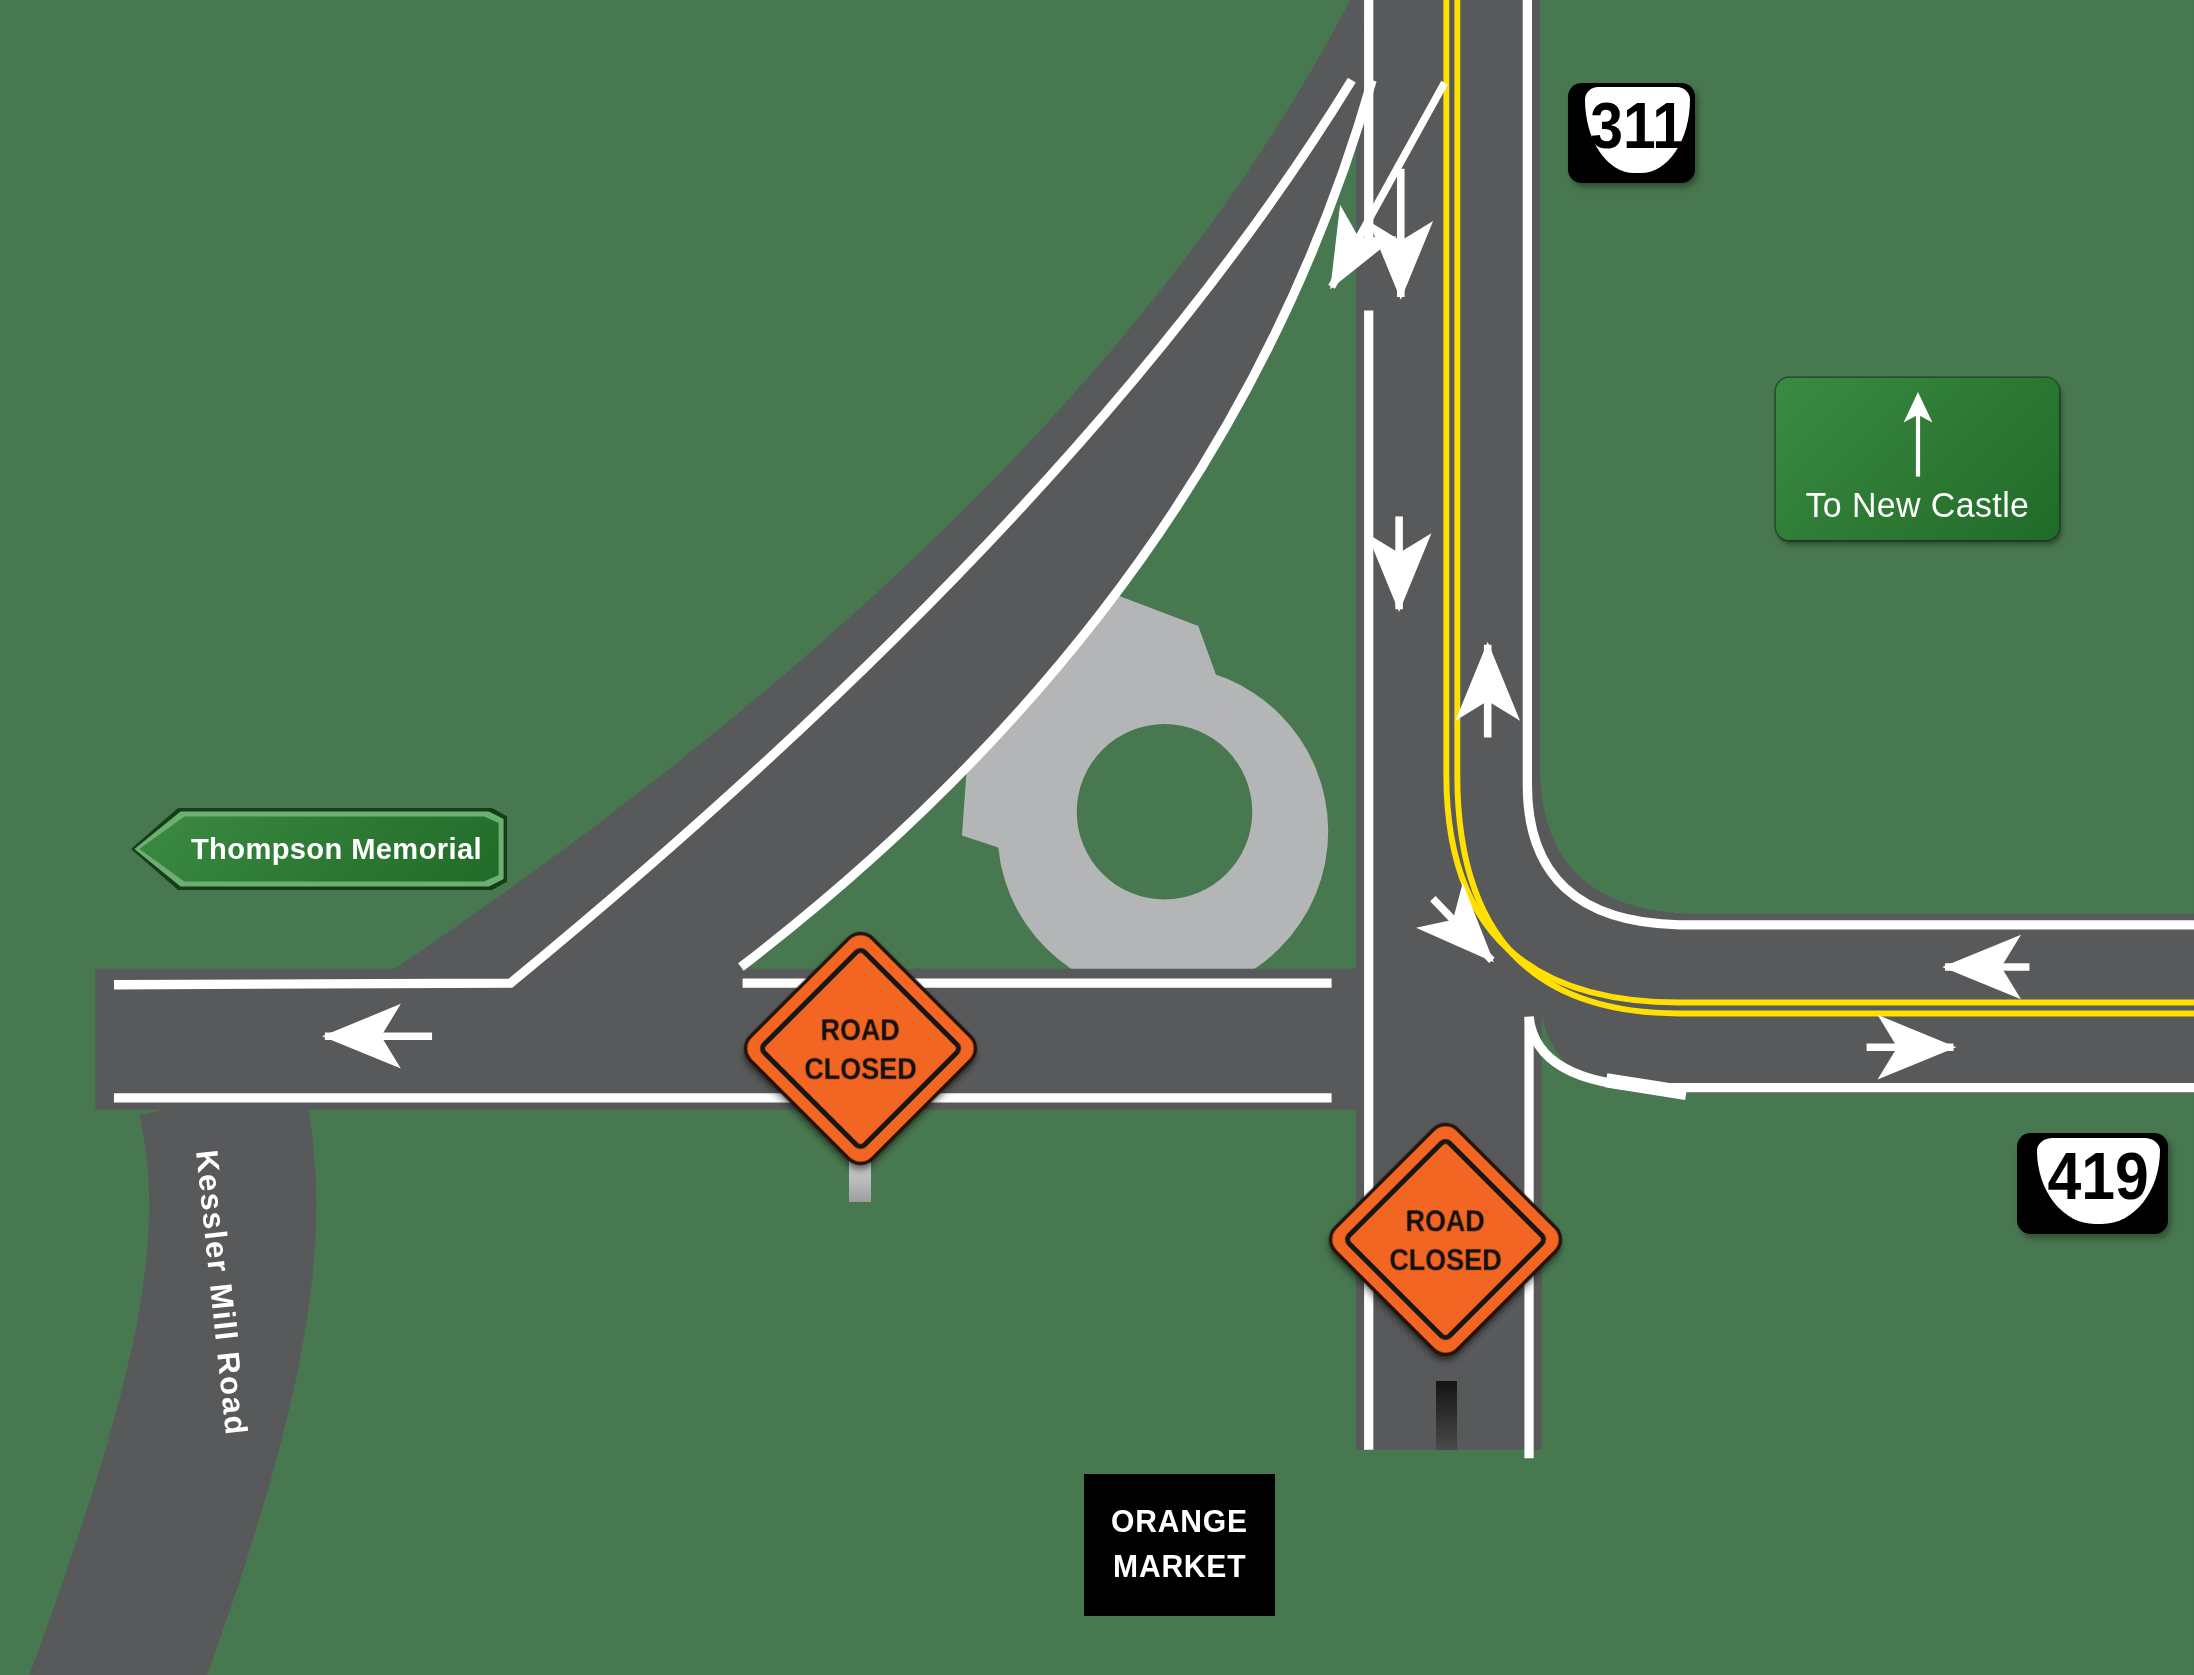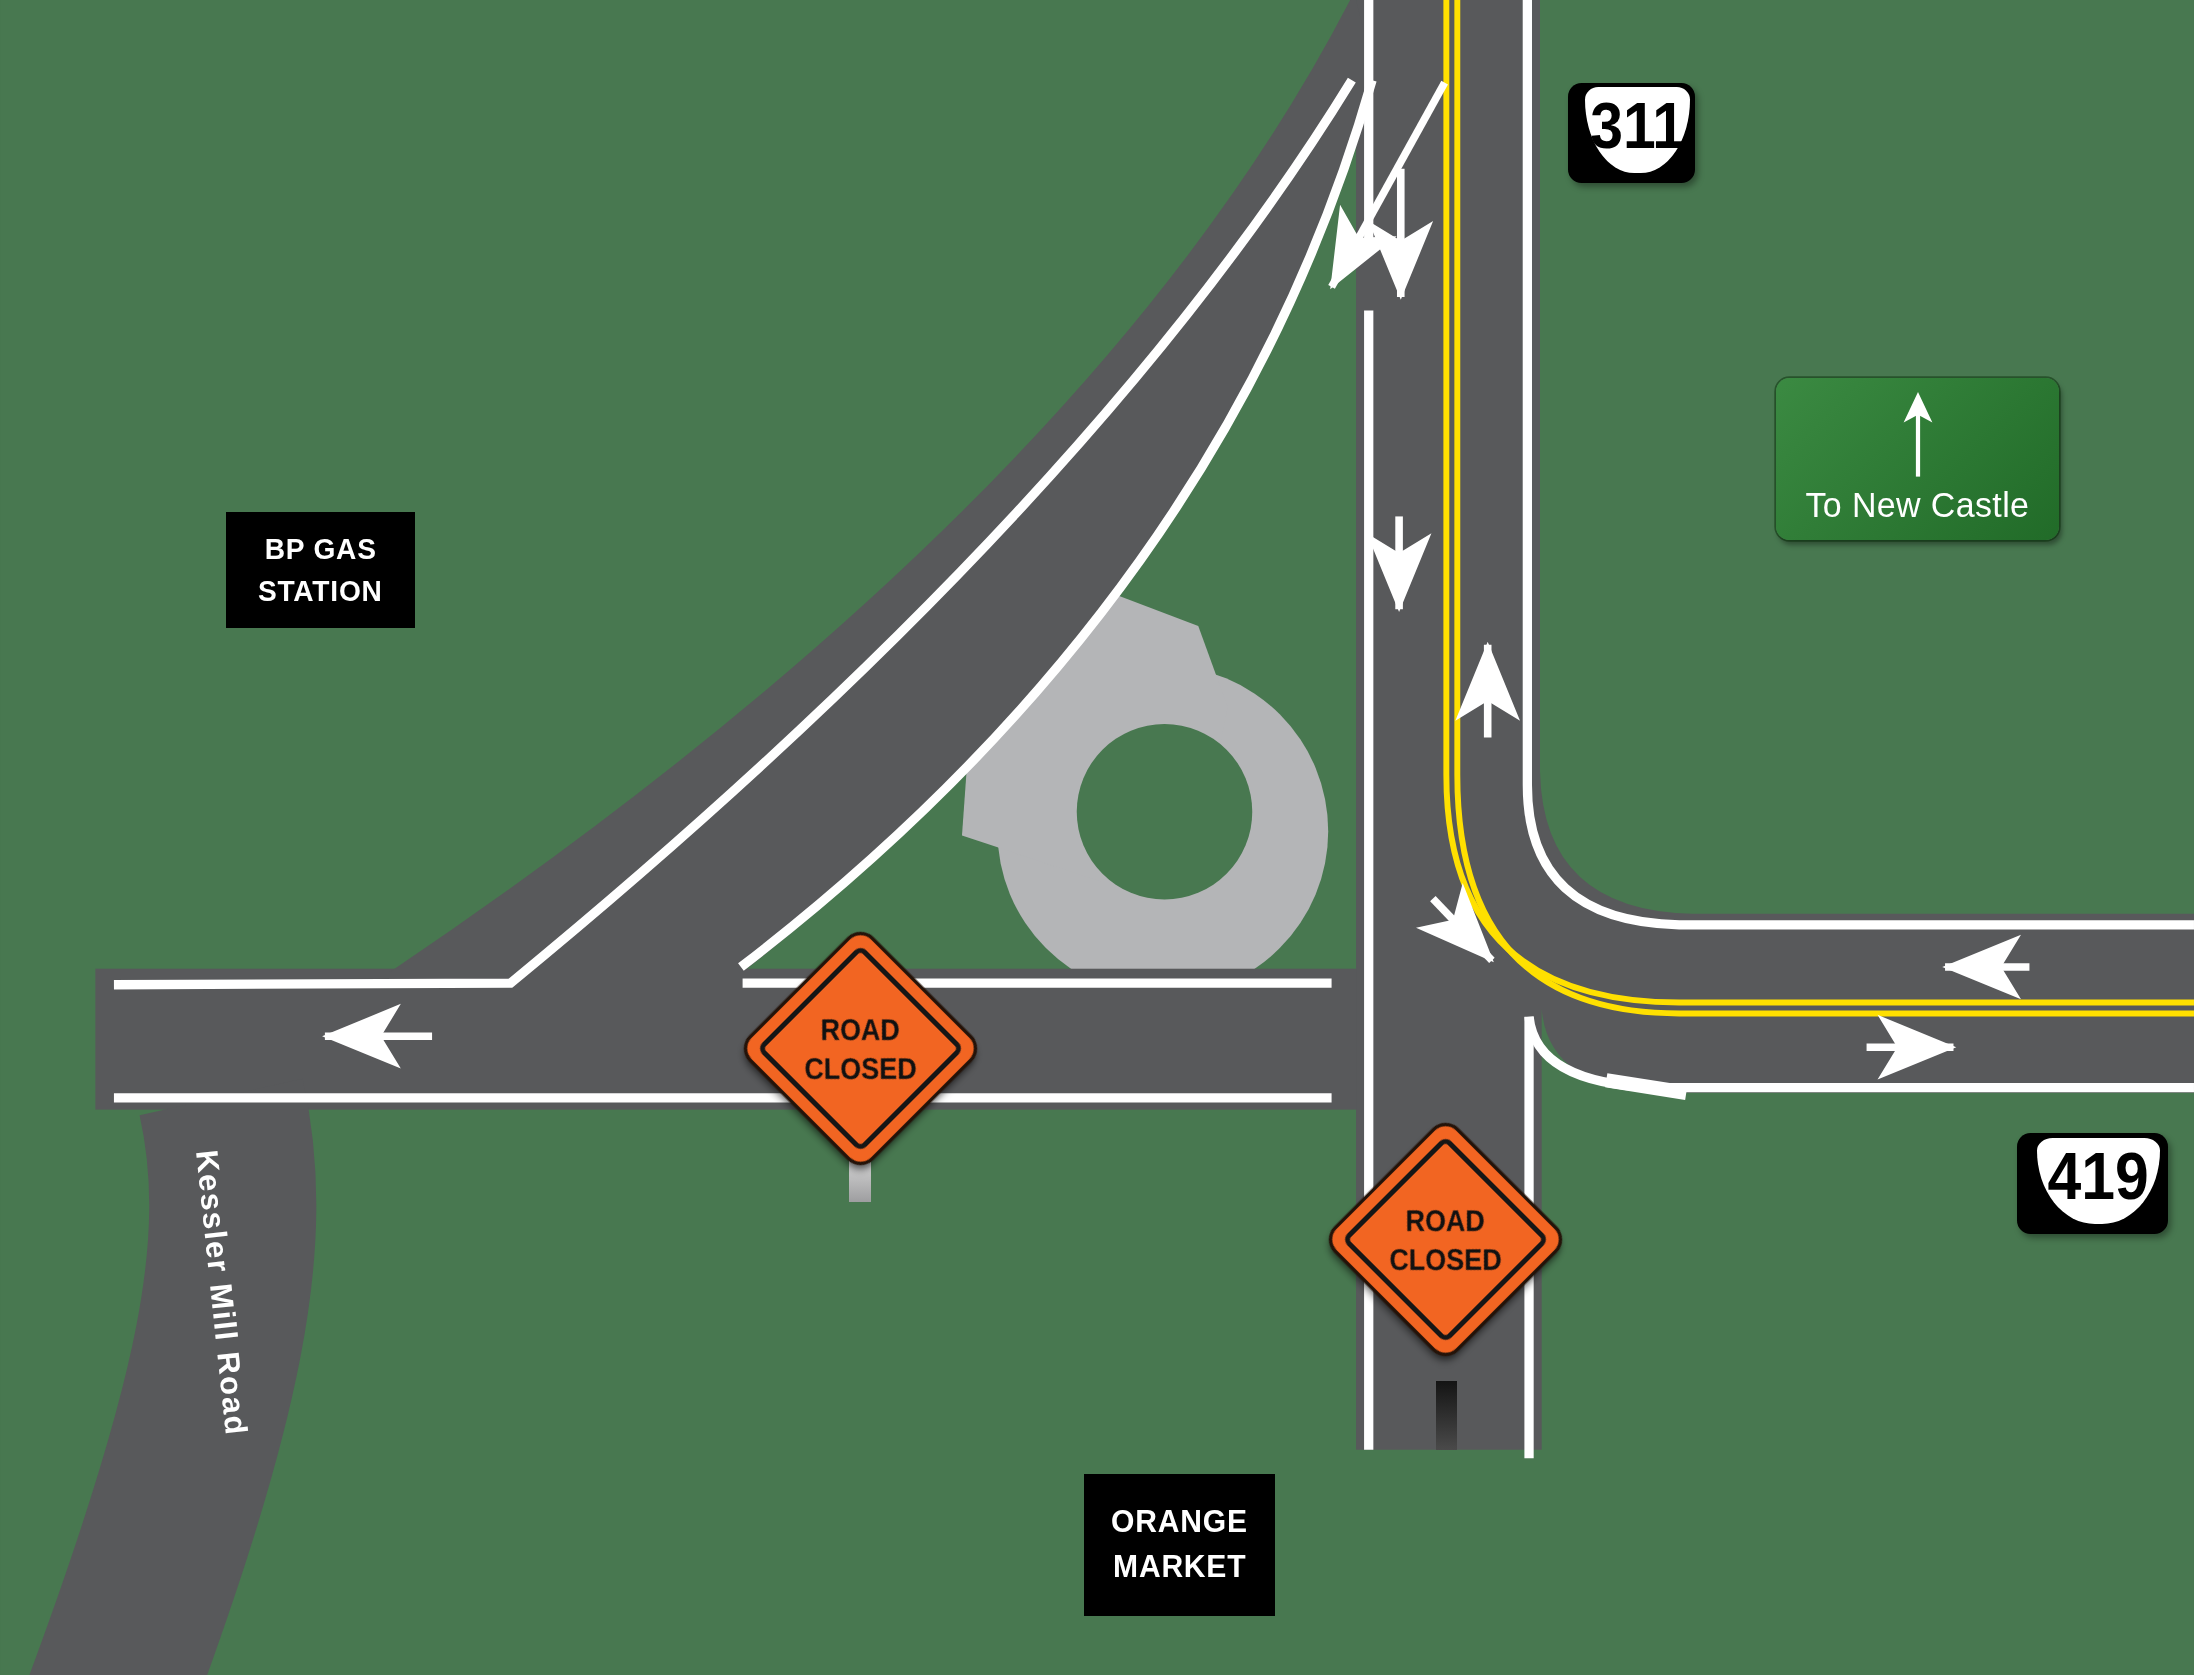--- a/index.html
+++ b/index.html
@@ -149,25 +149,27 @@
   </div>
 
   <div class="green-sign" style="left:1776px;top:378px;width:283px;height:162px;font-size:35px">
     <svg class="up-arrow" width="34" height="88" viewBox="0 0 40 104">
       <line x1="20" y1="100" x2="20" y2="26" stroke="#ffffff" stroke-width="5"></line>
       <polygon points="20,0 37,36 20,27 3,36" fill="#ffffff"></polygon>
     </svg>
     <div class="label">To New Castle</div>
   </div>
 
+  <div class="pointer-sign sign-shadow" style="left:131px;top:808px;width:376px;height:82px">
+    <div class="pointer-mid"></div>
+    <div class="pointer-core">
+      <div class="label" style="font-size:30px">Thompson Memorial</div>
+    </div>
+  </div>
 
-  <div class="black-sign" style="left:226px;top:512px;width:189px;height:116px;font-size:29px">
-    <span>BP GAS</span>
-    <span>STATION</span>
-  </div>
 
   <div class="black-sign" style="left:1084px;top:1474px;width:191px;height:142px;font-size:31px">
     <span>ORANGE</span>
     <span>MARKET</span>
   </div>
 
   <div class="diamond sign-shadow" style="left:776px;top:964px">
     <div class="diamond-inner"></div>
     <div class="diamond-label">
       <span>ROAD</span>

